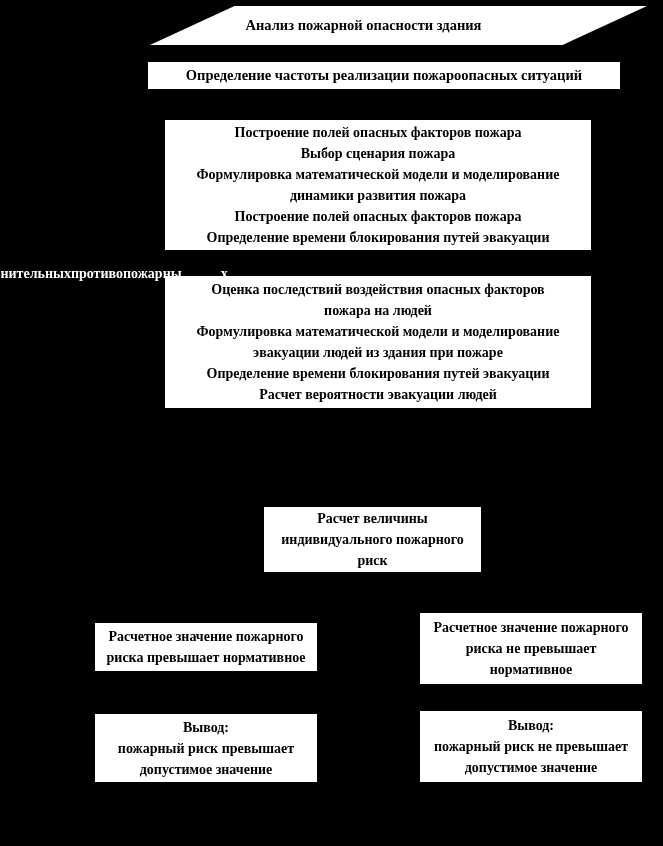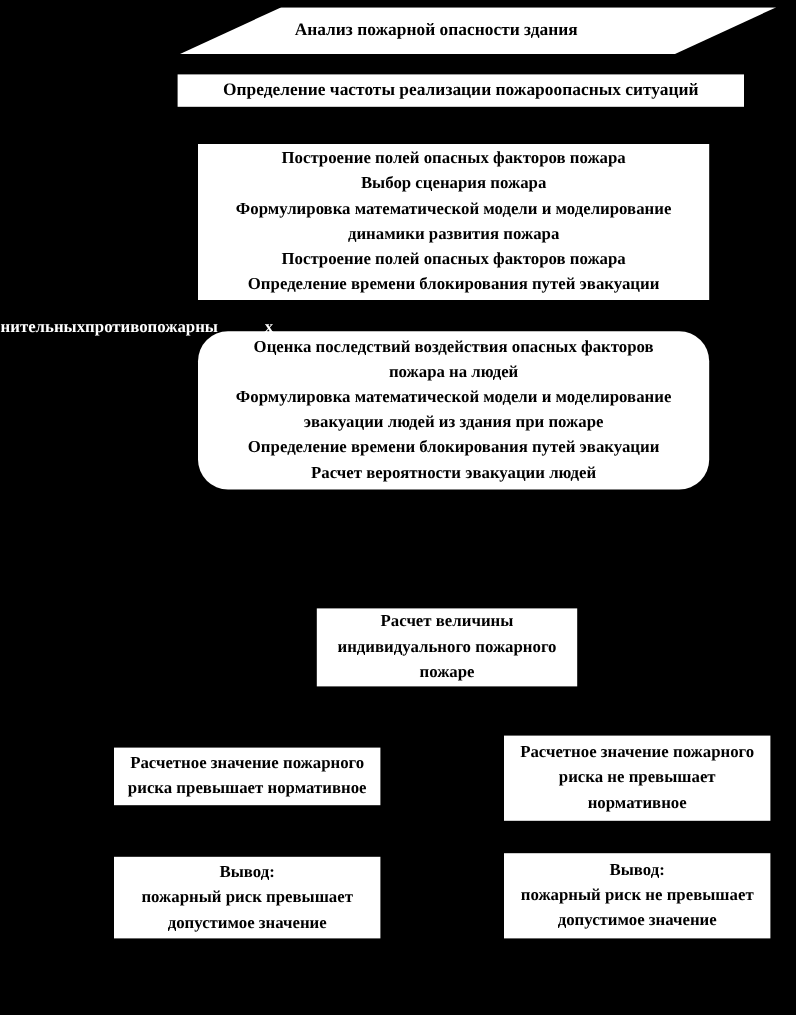--- a/index.html
+++ b/index.html
@@ -32,21 +32,21 @@
     background: var(--node_bg, #fff);
     clip-path: polygon(17% 0%, 100% 0%, 83% 100%, 0% 100%);
     display: flex;
     align-items: center;
     justify-content: center;
     font-size: 14.5px;
     padding: 0 80px 0 10px;
   }
   .freq { left: 148px; top: 62px; width: 472px; height: 27px; font-size: 14.5px; }
   .hazard { left: 165px; top: 120px; width: 426px; height: 130px; }
-  .conseq { left: 165px; top: 276px; width: 426px; height: 132px; border-radius: 25px; }
+  .conseq { left: 165px; top: 276px; width: 426px; height: 132px; }
   .riskcalc { left: 264px; top: 507px; width: 217px; height: 65px; }
   .exceeds { left: 95px; top: 623px; width: 222px; height: 48px; }
   .notexceeds { left: 420px; top: 613px; width: 222px; height: 71px; }
   .conclA { left: 95px; top: 714px; width: 222px; height: 68px; }
   .conclB { left: 420px; top: 711px; width: 222px; height: 71px; }
   .side-note {
     position: absolute;
     left: 2px; top: 265px; width: 155px; height: 76px;
     background: transparent;
     color: var(--inverse_text, #fff);
@@ -91,21 +91,21 @@
     <div class="u">пожара на людей</div>
     <div>Формулировка математической модели и моделирование</div>
     <div>эвакуации людей из здания при пожаре</div>
     <div>Определение времени блокирования путей эвакуации</div>
     <div>Расчет вероятности эвакуации людей</div>
   </div>
 
   <div class="node riskcalc">
     <div>Расчет величины</div>
     <div>индивидуального пожарного</div>
-    <div>пожаре</div>
+    <div>риск</div>
   </div>
 
   <div class="node exceeds">
     <div>Расчетное значение пожарного</div>
     <div>риска превышает нормативное</div>
   </div>
 
   <div class="node notexceeds">
     <div>Расчетное значение пожарного</div>
     <div>риска не  превышает</div>

